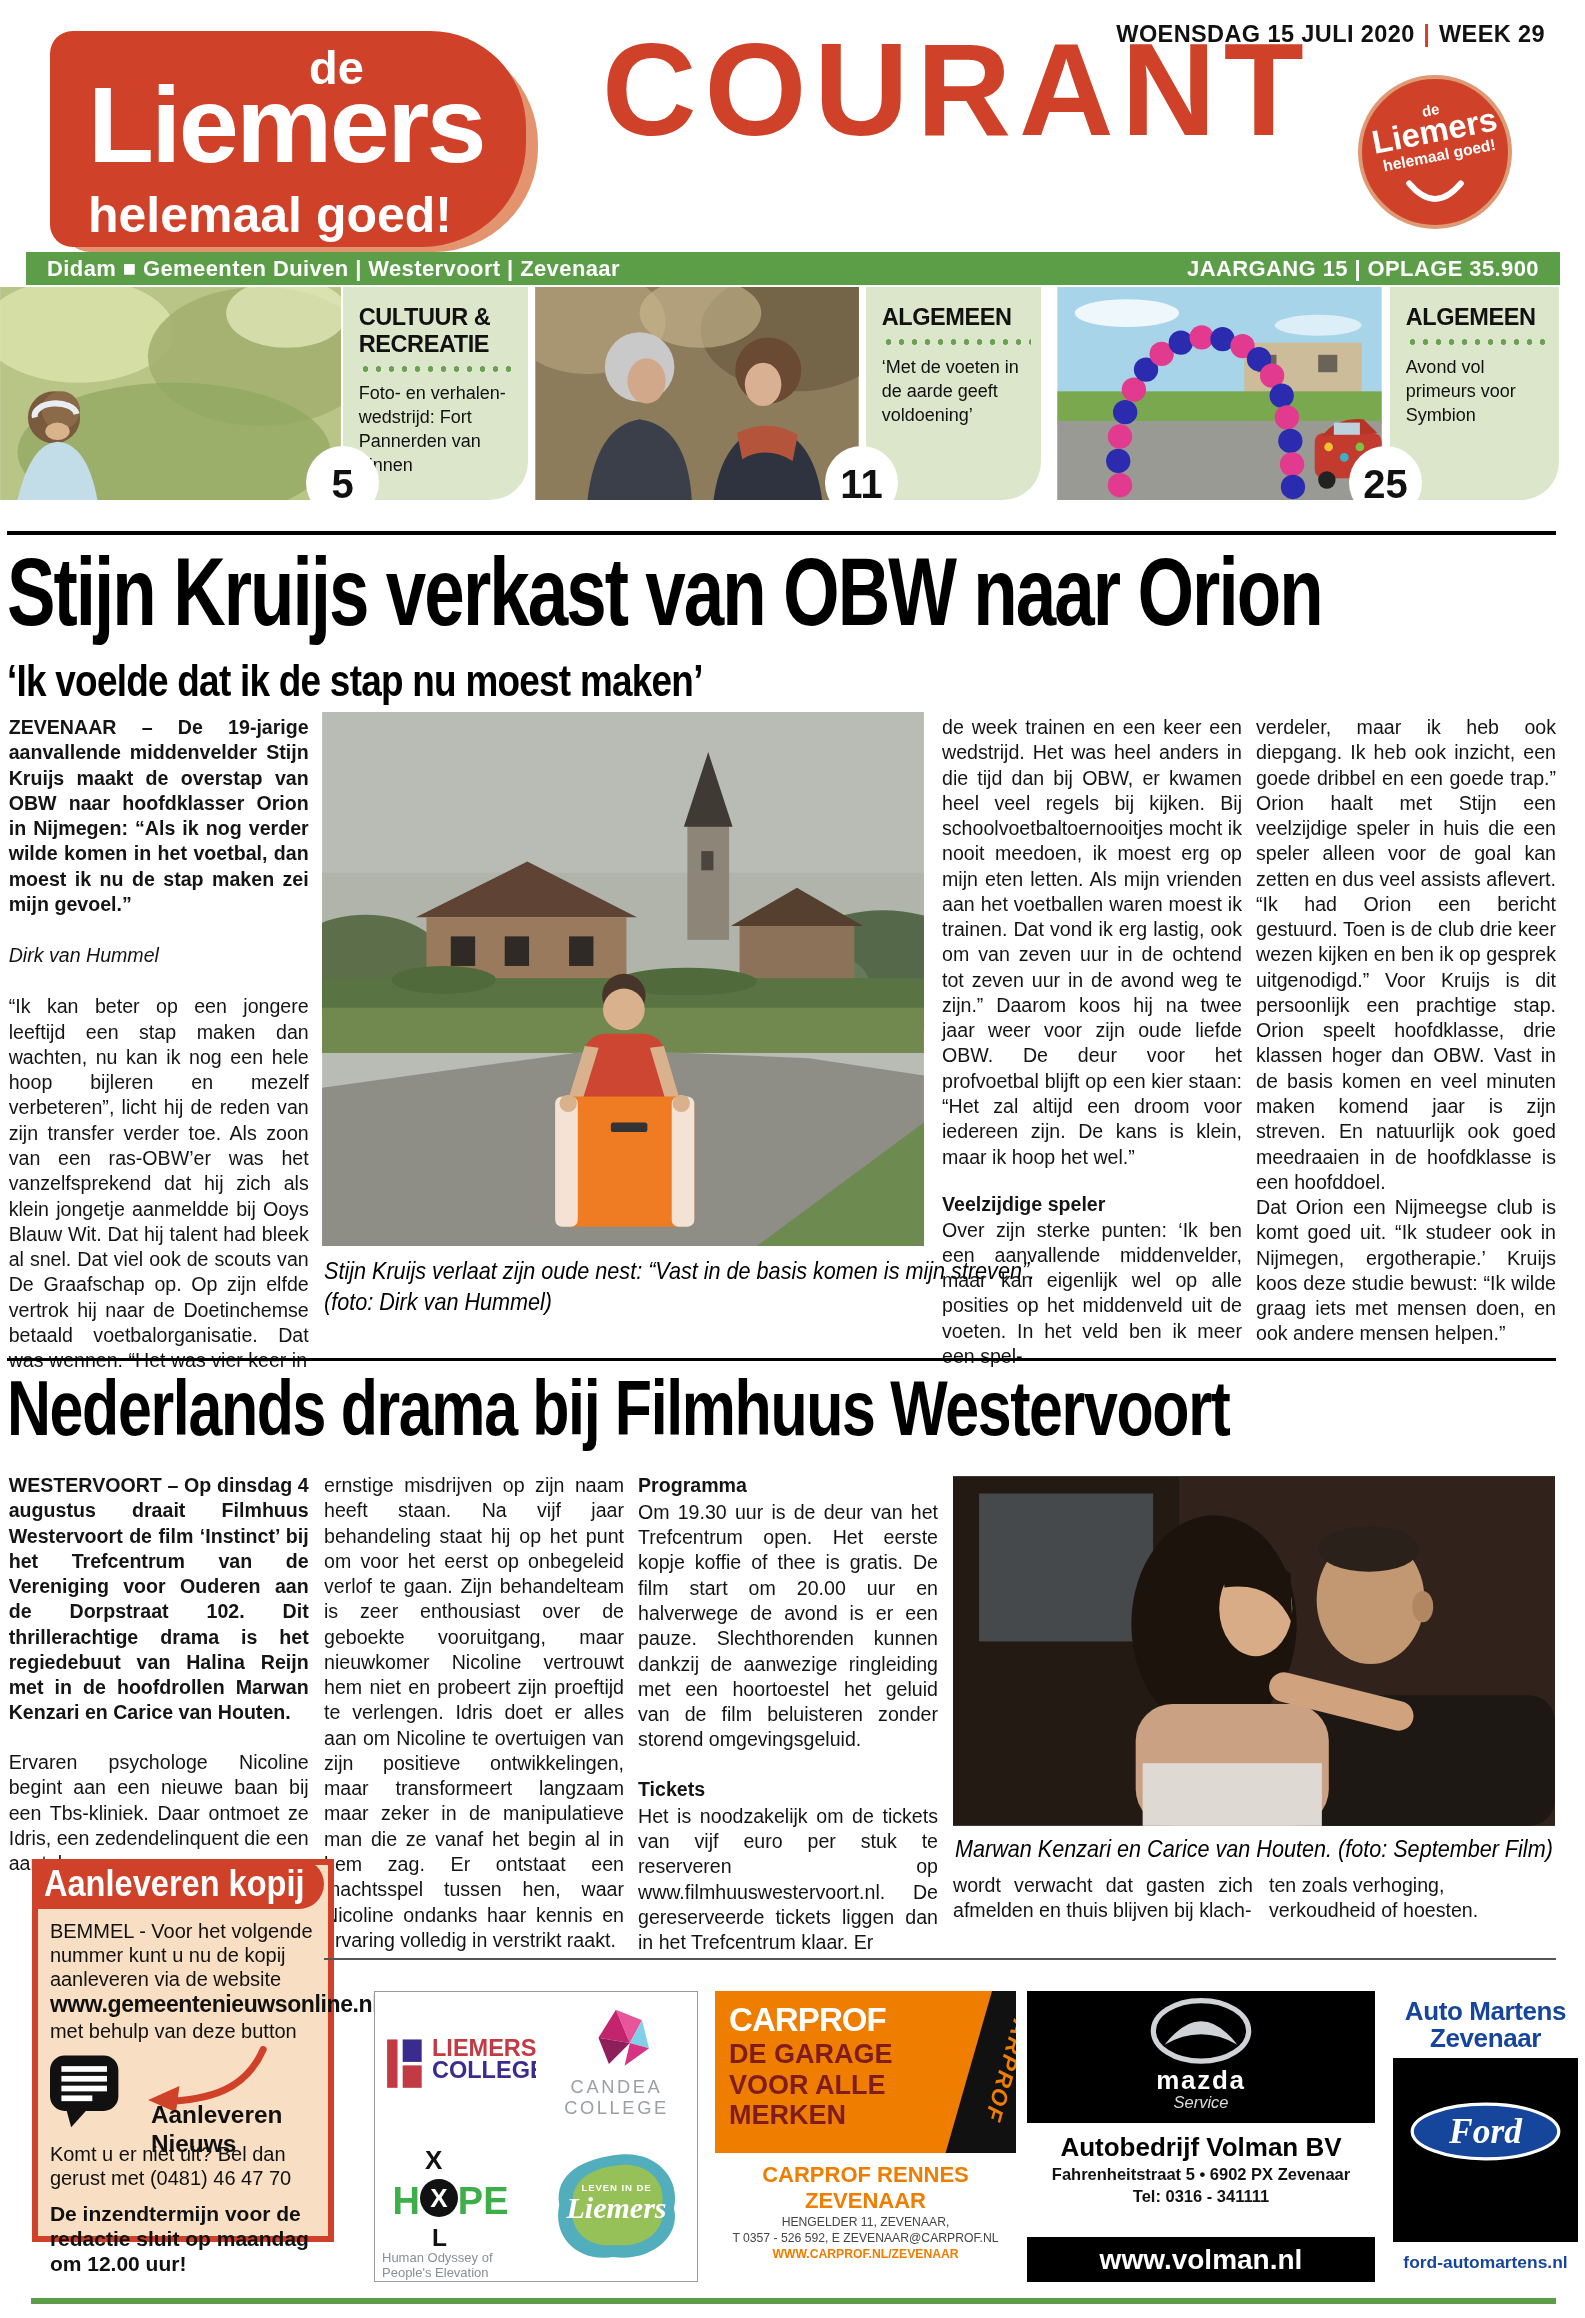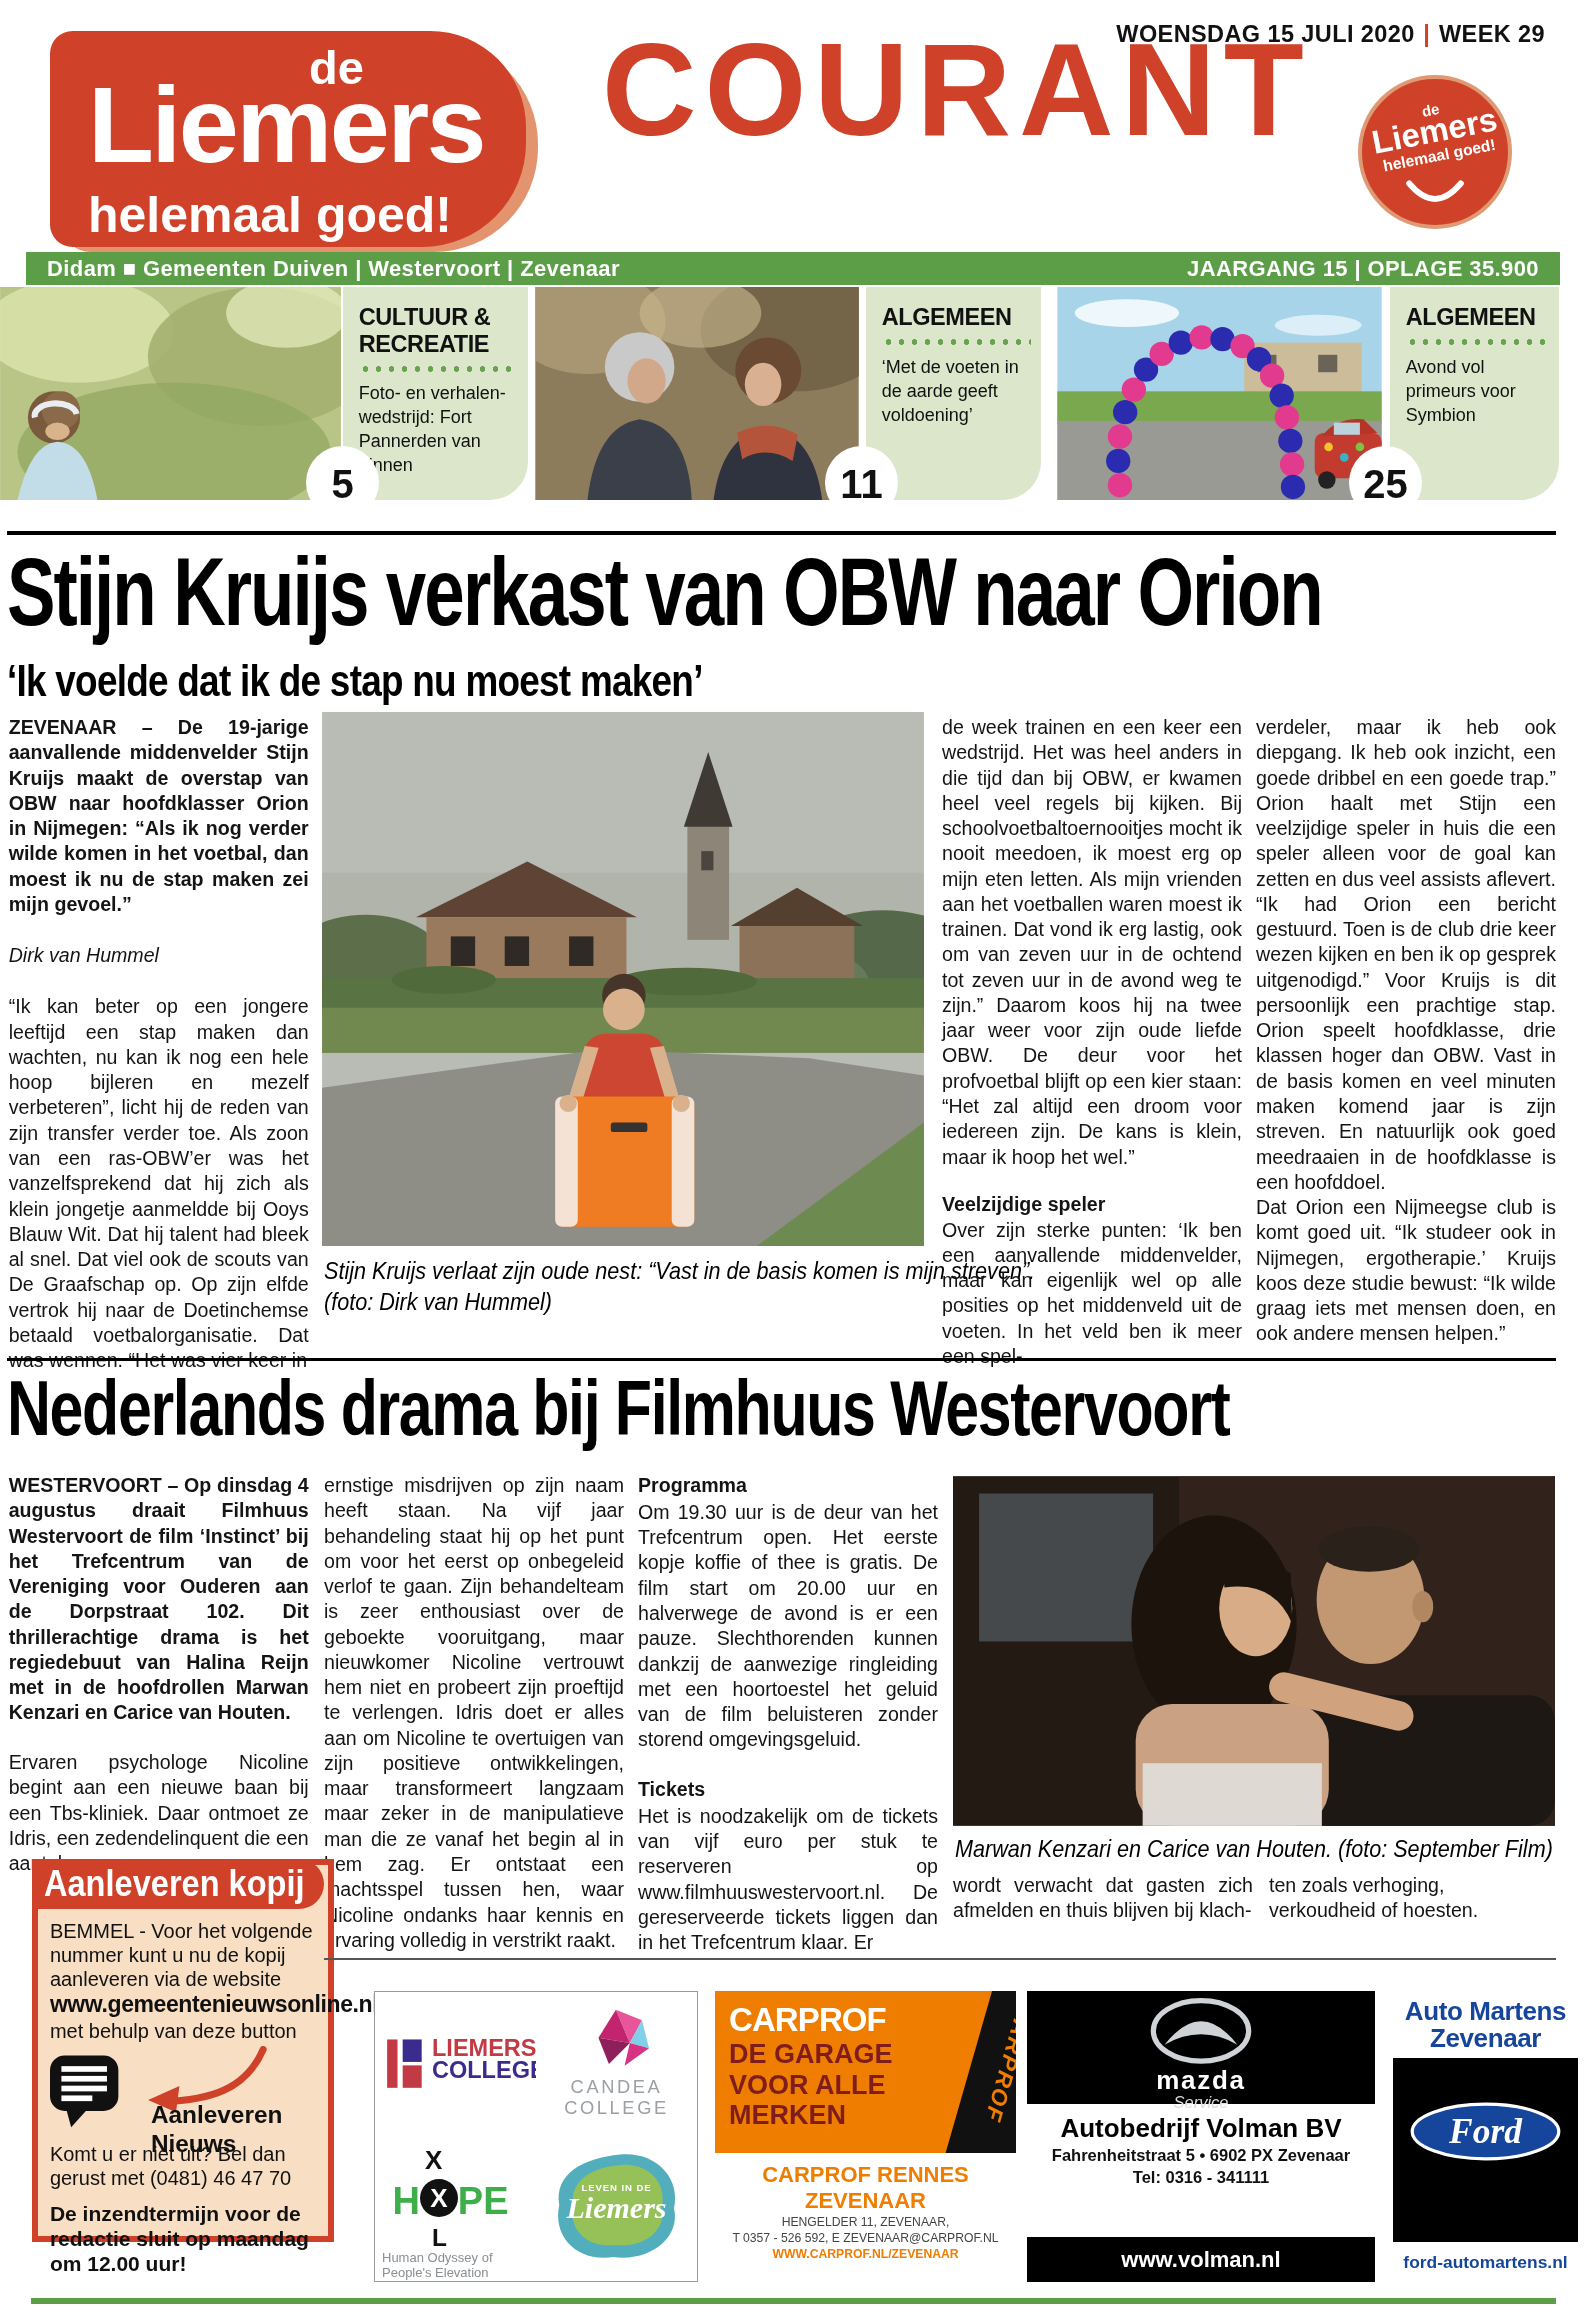--- a/index.html
+++ b/index.html
@@ -125,28 +125,28 @@
   #carprof-top .line{font-size:27px;font-weight:bold;color:#7f1d1d;line-height:1.12;}
   #carprof-stripe{position:absolute;right:-22.6px;top:-26px;width:73px;height:244px;background:#111;
                   transform:rotate(16deg);}
   #carprof-stripe span{position:absolute;left:22.6px;top:35px;color:#ee7d00;font-weight:bold;
                        font-size:22.6px;font-style:italic;writing-mode:vertical-rl;letter-spacing:1.7px;}
   #carprof-bottom{text-align:center;padding-top:8.7px;}
   #carprof-dealer{color:#ee7d00;font-weight:bold;font-size:22px;}
   .carprof-addr{font-size:12.2px;color:#444;line-height:1.35;}
   #carprof-web{font-size:12.2px;font-weight:bold;color:#ee7d00;}
   #ad-volman{left:1027px;width:348px;background:#fff;}
-  #volman-top{height:113px;background:#000;text-align:center;padding-top:5.2px;box-sizing:border-box;}
+  #volman-top{height:132px;background:#000;text-align:center;padding-top:5.2px;box-sizing:border-box;}
   #volman-brand{color:#fff;font-size:26px;font-weight:bold;letter-spacing:1.7px;line-height:1;}
   #volman-service{color:#ddd;font-size:16.5px;font-style:italic;}
   #volman-mid{text-align:center;}
   #volman-name{font-size:26px;font-weight:bold;margin-top:8.7px;color:#000;}
   #volman-addr,#volman-tel{font-size:16.5px;font-weight:bold;color:#111;line-height:1.35;}
   #volman-bottom{position:absolute;left:0;bottom:0;width:100%;height:45px;background:#000;
-                 color:#fff;text-align:center;line-height:45px;font-size:22px;font-weight:bold;}
+                 color:#fff;text-align:center;line-height:45px;font-size:28px;font-weight:bold;}
   #ad-martens{left:1393px;width:185px;background:#000;}
   #martens-top{background:#fff;border-bottom:3.5px solid #000;text-align:center;
                padding:7px 0 5.2px;line-height:1.05;}
   #martens-top span{display:block;color:#16459c;font-weight:bold;font-size:26px;letter-spacing:-0.4px;}
   #martens-ford{text-align:center;margin-top:40px;}
   #martens-web{position:absolute;left:0;bottom:0;width:100%;height:40px;background:#fff;
                color:#16459c;font-weight:bold;font-size:17.4px;text-align:center;line-height:40px;}
   #footer-rule{left:30.5px;top:2298px;width:1525px;height:6.1px;background:#5b9e47;}
 </style>
 </head>

